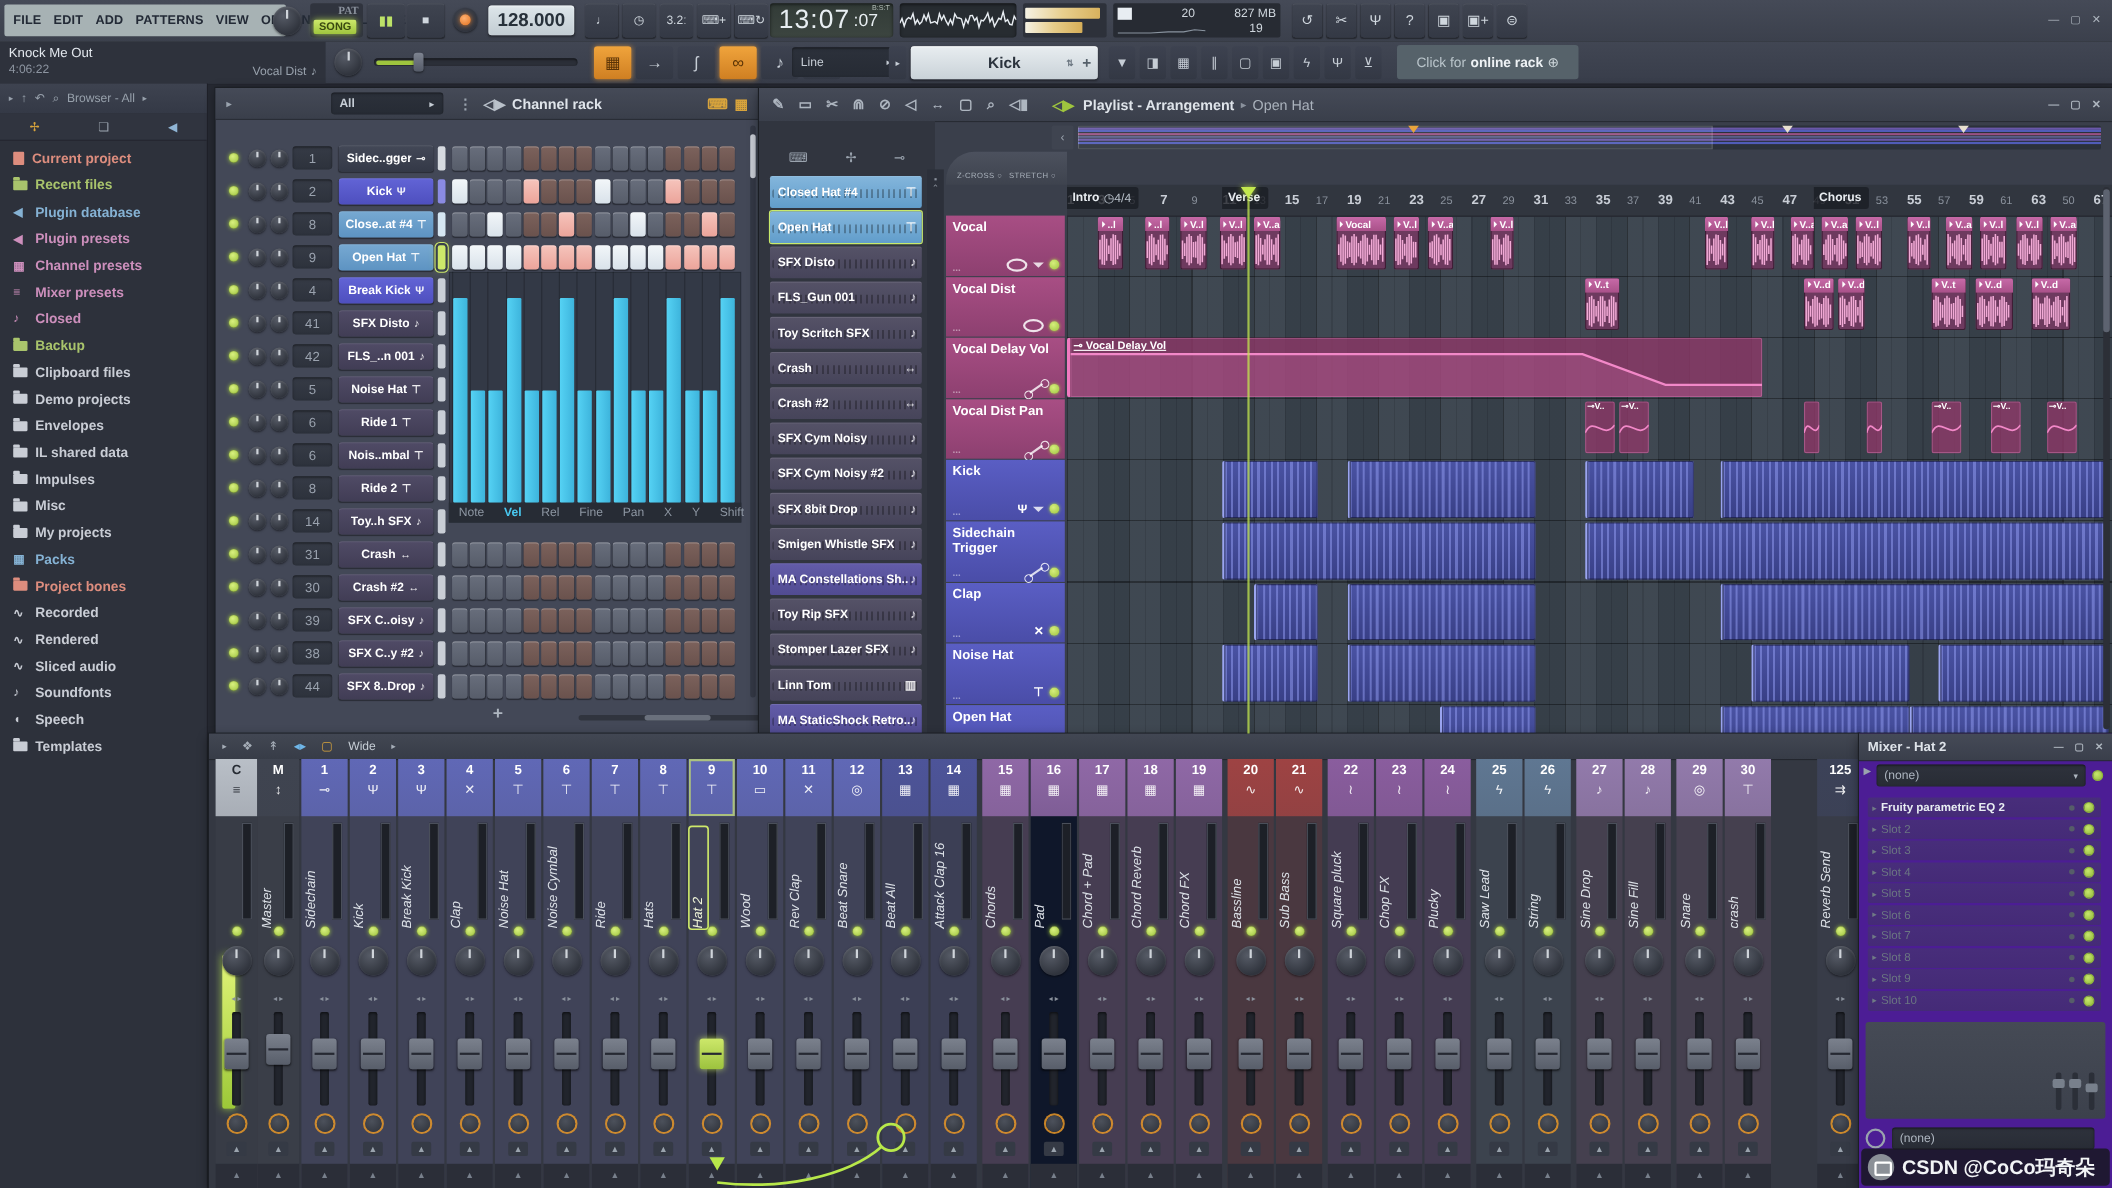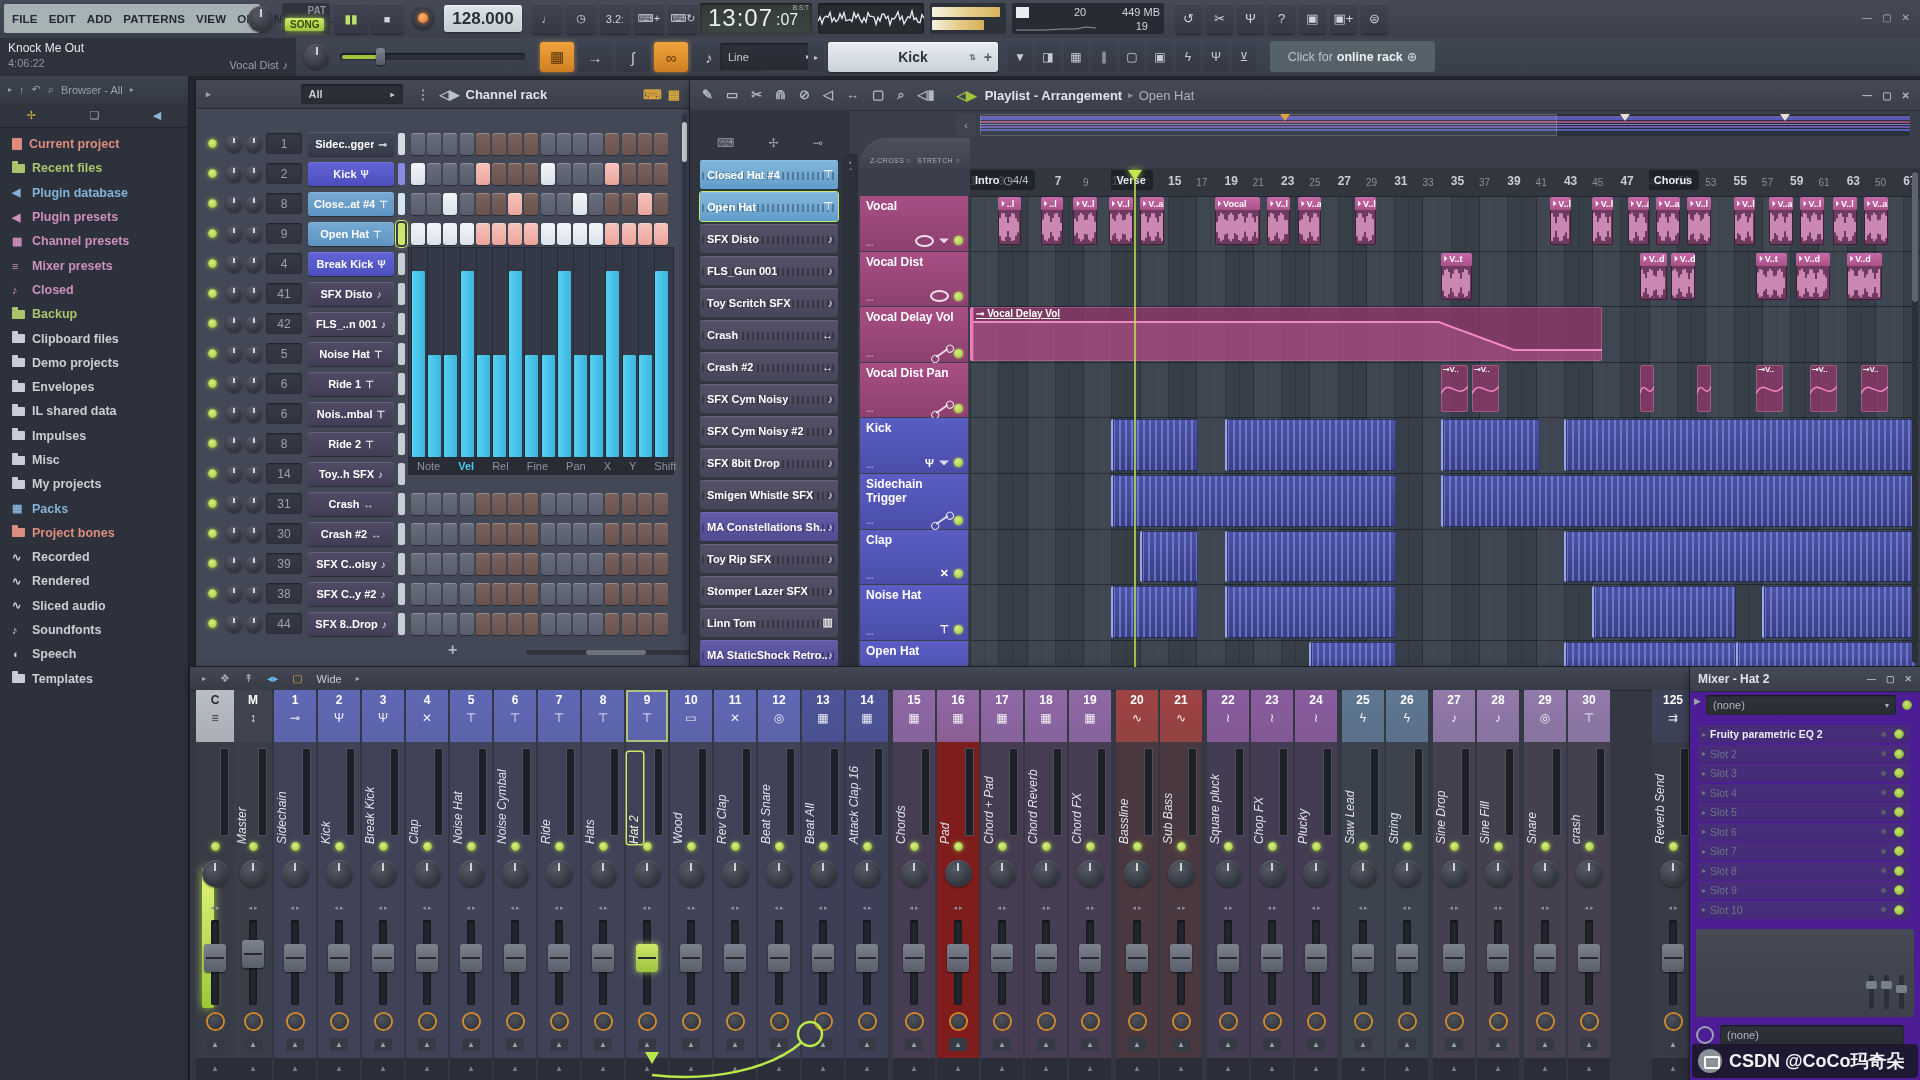--- a/index.html
+++ b/index.html
@@ -104,21 +104,21 @@
         <div class="menu-item">EDIT</div>
         <div class="menu-item">ADD</div>
         <div class="menu-item">PATTERNS</div>
         <div class="menu-item">VIEW</div>
         <div class="menu-item">OPTIONS</div>
         <div class="menu-item">TOOLS</div>
         <div class="menu-item">HELP</div>
       </div>
     <div class="knob abs" style="left:248px;top:6px;width:26px;height:26px;"></div>
     <div class="abs" style="left:282px;top:3px;width:48px;height:31px;background:#30343e;border-radius:3px;">
-      <div id="patled" class="abs" style="right:4px;top:2px;font-size:10px;">PAT</div>
+      <div id="patled" class="abs" style="right:4px;top:2px;font-size:10px;font-family:Liberation Serif, serif;">PAT</div>
       <div id="songled" class="abs" style="left:3px;bottom:3px;padding:1px 5px;font-size:10px;">SONG</div>
     </div>
     <div class="tbtn" style="left:334px;width:34px;color:#bde268;font-size:12px;">▮▮</div>
     <div class="tbtn" style="left:370px;width:34px;font-size:11px;">■</div>
     <div class="abs" style="left:412px;top:7px;width:22px;height:22px;border-radius:50%;background:radial-gradient(circle at 40% 35%,#3e434e,#2b2f38);box-shadow:0 1px 2px rgba(0,0,0,.5);">
       <div class="abs" style="left:6px;top:6px;width:10px;height:10px;border-radius:50%;background:radial-gradient(circle at 40% 35%,#ffb070,#e0701e);box-shadow:0 0 5px rgba(240,130,40,.9);"></div>
     </div>
     <div id="bpmbox" class="abs" style="left:444px;top:5px;width:78px;height:27px;display:flex;align-items:center;justify-content:center;font-size:17px;">
       <span>128.000</span>
     </div>
@@ -139,21 +139,21 @@
           <polyline points="0,18.2 2,13.9 4,20.7 6,14.9 8,13.0 10,14.3 12,9.5 14,18.7 16,15.0 18,18.8 20,16.9 22,10.7 24,15.4 26,9.6 28,17.8 30,17.2 32,16.5 34,18.5 36,9.5 38,15.0 40,11.1 42,16.0 44,19.6 46,14.8 48,19.0 50,9.7 52,13.3 54,13.4 56,14.2 58,21.4 60,14.3 62,18.0 64,11.2 66,11.0 68,15.6 70,13.1 72,21.8 74,15.3 76,16.0 78,13.1 80,8.9 82,16.8 84,13.3 86,20.9 88,17.3 90,13.6 92,14.7 94,7.8 96,16.6 98,14.9 100,19.1 102,19.6 104,11.7 106,15.2 " fill="none" stroke="#e8edf2" stroke-width="1.3"></polyline>
         </svg>
     </div>
     <div class="abs" style="left:930px;top:3px;width:76px;height:31px;background:#2d313a;border-radius:2px;">
       <div class="abs" style="left:2px;top:4px;width:68px;height:10px;background:linear-gradient(90deg,#f5f2e4,#e8cf8e,#d8b25e);border-radius:1px;"></div>
       <div class="abs" style="left:2px;top:17px;width:52px;height:10px;background:linear-gradient(90deg,#f5f2e4,#e6cc8a,#d6ae58);border-radius:1px;"></div>
     </div>
     <div class="abs" style="left:1012px;top:3px;width:152px;height:31px;background:#272b33;border-radius:2px;color:#cfd6dd;">
       <div class="abs" style="left:4px;top:4px;width:13px;height:11px;background:#e8edf2;"></div>
       <span class="abs" style="left:62px;top:3px;font-size:11px;">20</span>
-      <span class="abs" style="right:4px;top:3px;font-size:11px;">449 MB</span>
+      <span class="abs" style="right:4px;top:3px;font-size:11px;">827 MB</span>
       <span class="abs" style="right:16px;bottom:2px;font-size:11px;">19</span>
       <svg class="abs" style="left:4px;bottom:3px;" width="80" height="10">
           <polyline points="0,9 30,9 46,8 60,8 70,6 80,7" fill="none" stroke="#8a94a0" stroke-width="1"></polyline>
         </svg>
     </div>
     <div id="rightbtns">
         <div class="tbtn" style="left: 1175px; width: 27px; font-size: 13px;">↺</div>
         <div class="tbtn" style="left: 1206px; width: 27px; font-size: 13px;">✂</div>
         <div class="tbtn" style="left: 1237px; width: 27px; font-size: 13px;">Ψ</div>
         <div class="tbtn" style="left: 1268px; width: 27px; font-size: 13px;">?</div>
@@ -1804,21 +1804,21 @@
             <div class="groove"></div>
             <div class="fader" style="top: 202px;"></div>
             <div style="position: absolute; left: 50%; top: 162px; transform: translateX(-50%); color: rgb(138, 145, 156); font-size: 7px; white-space: nowrap;">◂ ▸</div>
             <div class="oknob"></div>
             <div class="uparr">▲</div>
             <div style="position: absolute; left: 0px; right: 0px; bottom: 0px; height: 22px; background: rgb(43, 46, 56);">
               <div style="color: rgb(120, 128, 140); font-size: 8px; text-align: center; line-height: 22px;">▲</div>
             </div>
           </div>
         </div>
-        <div class="strip" style="left: 747px; width: 42px; background: #7f1d1d;">
+        <div class="strip" style="left: 747px; width: 42px; background: #0f172a;">
           <div class="shead" style="background: linear-gradient(rgb(143, 104, 166), rgba(143, 104, 166, 0.867));">
             <div style="font-size: 12px; font-weight: bold; padding-top: 3px;">16</div>
             <div style="font-size: 12px; opacity: 0.9; margin-top: 4px;">▦</div>
           </div>
           <div class="sbody">
             <div class="vname">Pad</div>
             <div class="meter"></div>
             <div class="led" style="left: 50%; top: 100px; margin-left: -4.5px;"></div>
             <div class="bigknob knob"></div>
             <div class="groove"></div>

